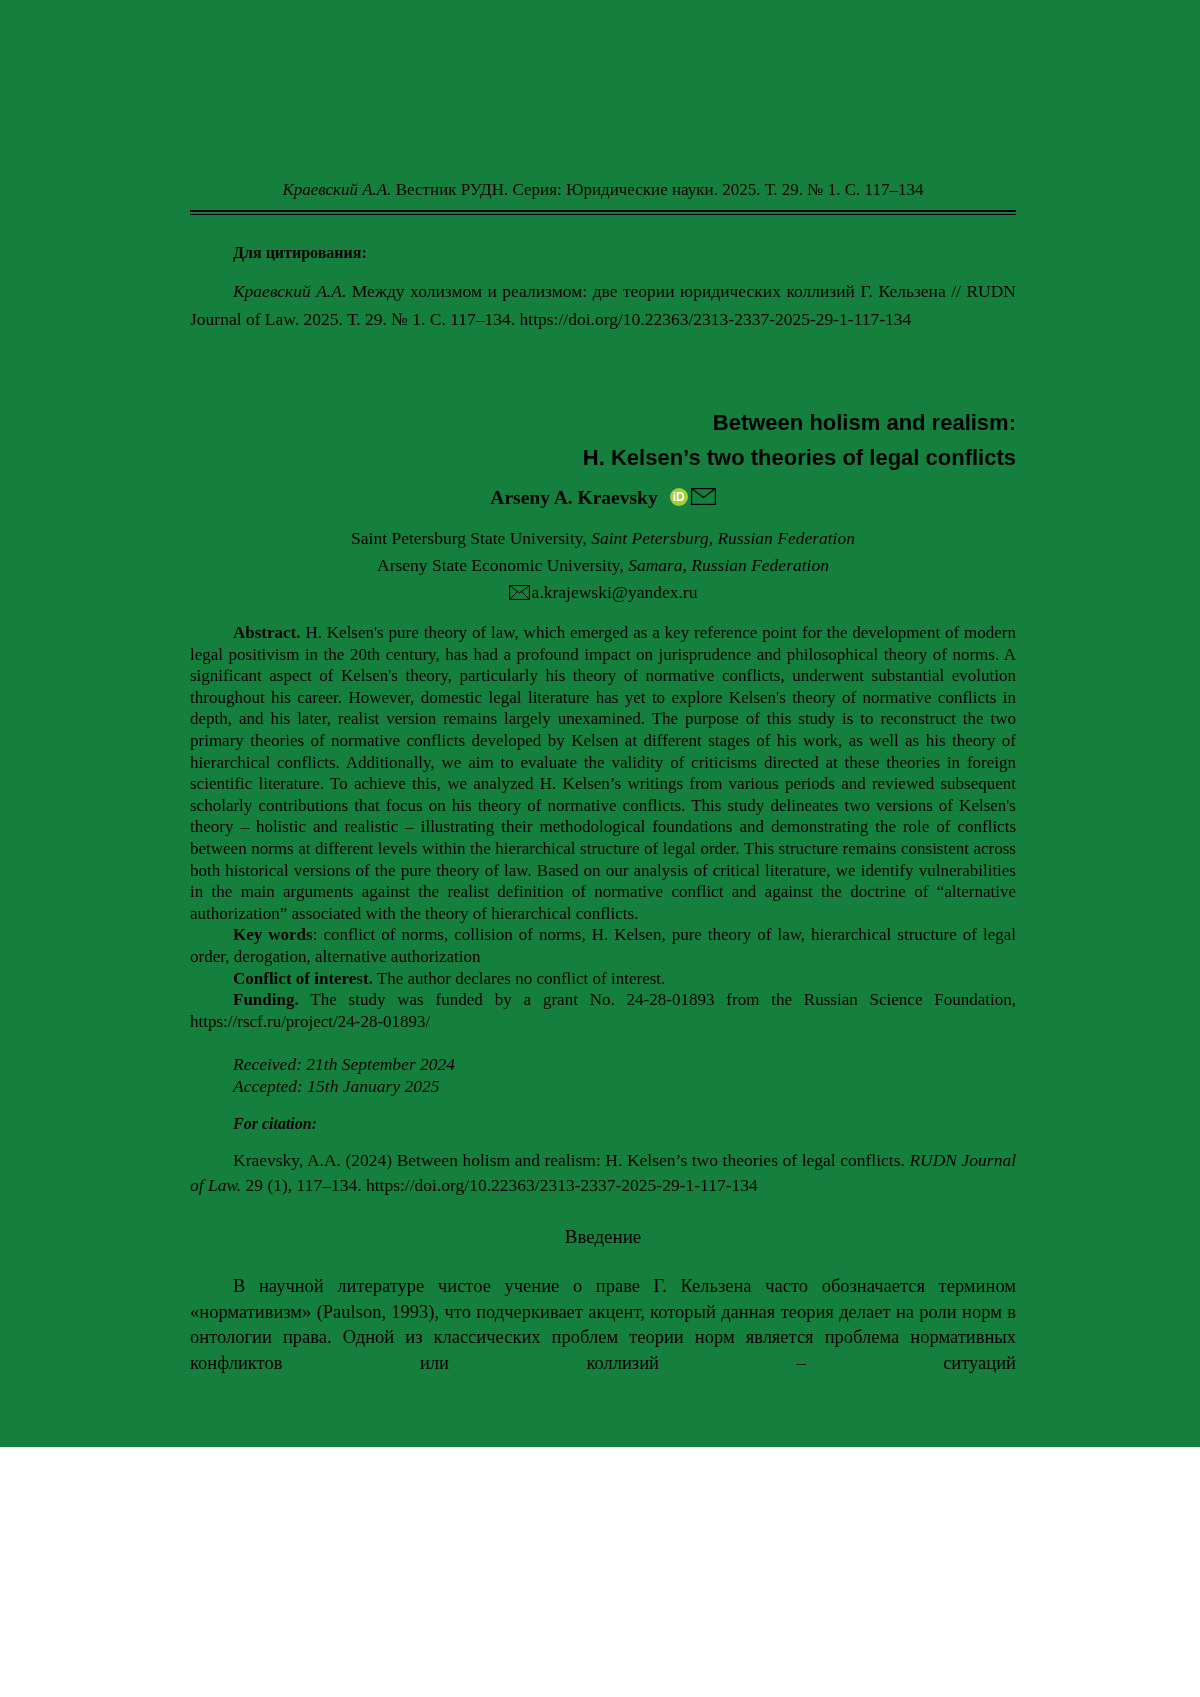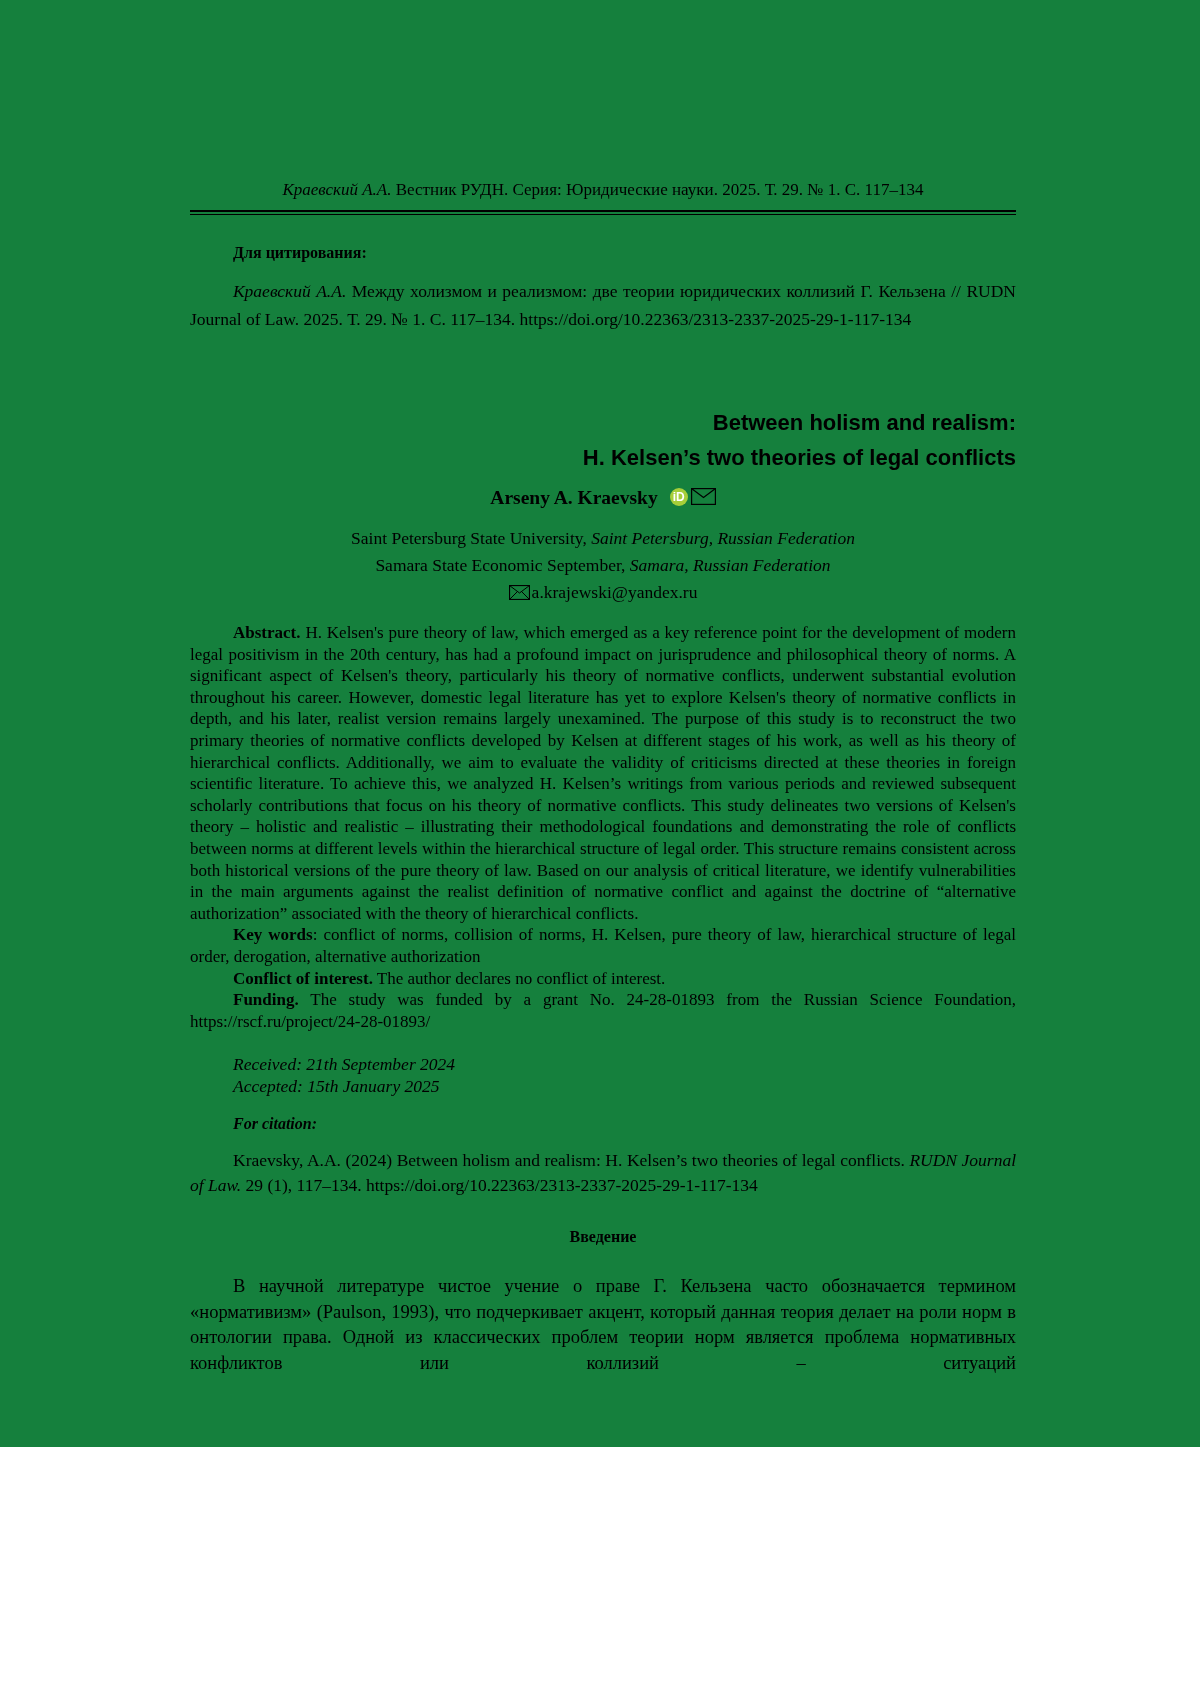--- a/index.html
+++ b/index.html
@@ -22,21 +22,21 @@
                color:#fff;font-family:"Liberation Sans",sans-serif;font-size:12px;font-weight:bold;
                line-height:18px;text-align:center;vertical-align:3px;margin-left:12px;}
   .env-svg{vertical-align:-1px;margin-left:3px;}
   .affil{margin-top:14px;text-align:center;font-size:17.5px;line-height:27px;}
   .email-line svg{vertical-align:-2px;margin-right:2px;}
 
   .body-par{margin:0;font-size:17px;line-height:21.6px;text-align:justify;text-indent:43px;}
   .abstract{margin-top:16px;}
   .dates{margin-top:21px;padding-left:43px;font-size:17.5px;line-height:22px;font-style:italic;}
   .cite-en{margin:13px 0 16px 0;font-size:17.5px;line-height:25px;text-align:justify;text-indent:43px;}
-  .section-heading{margin:27px 0 0 0;text-align:center;font-size:16px;line-height:24px;font-weight:bold;}
+  .section-heading{margin:27px 0 0 0;text-align:center;font-size:19px;line-height:24px;font-weight:normal;}
   .intro-par{margin:25px 0 0 0;font-size:18.5px;line-height:25.5px;text-align:justify;
              text-align-last:justify;text-indent:43px;}
   .footer{position:absolute;left:177px;right:184px;top:1477px;display:flex;
           justify-content:space-between;font-size:17.5px;line-height:22px;}
 </style>
 </head>
 <body>
 
 <div class="page">
   <div class="content">
@@ -49,21 +49,21 @@
 
     <h1 class="title"><span>Between holism and realism:</span><br><span>H. Kelsen’s two theories of legal conflicts</span></h1>
 
     <div class="author-line"><span>Arseny A. Kraevsky</span><span class="orcid-badge" style="background:#A6CE39;">iD</span><svg class="env-svg" width="25" height="17" viewBox="0 0 25 17">
           <rect x="0.5" y="0.5" width="24" height="16" fill="none" stroke="#000" stroke-width="1.4"></rect>
           <path d="M0.5,0.5 L12.5,9.5 L24.5,0.5" fill="none" stroke="#000" stroke-width="1.2"></path>
         </svg></div>
 
     <div class="affil">
       <div><span>Saint Petersburg State University, </span><span class="i">Saint Petersburg, Russian Federation</span></div>
-      <div><span>Samara State Economic September, </span><span class="i">Samara, Russian Federation</span></div>
+      <div><span>Arseny State Economic University, </span><span class="i">Samara, Russian Federation</span></div>
       <div class="email-line"><svg width="21" height="15" viewBox="0 0 21 15">
             <rect x="0.5" y="0.5" width="20" height="14" fill="none" stroke="#000" stroke-width="1.2"></rect>
             <path d="M0.5,0.5 L10.5,8 L20.5,0.5 M0.5,14.5 L8,7 M20.5,14.5 L13,7" fill="none" stroke="#000" stroke-width="1"></path>
           </svg><span>a.krajewski@yandex.ru</span></div>
     </div>
 
     <p class="body-par abstract"><span class="b">Abstract.</span><span> H. Kelsen's pure theory of law, which emerged as a key reference point for the development of modern legal positivism in the 20th century, has had a profound impact on jurisprudence and philosophical theory of norms. A significant aspect of Kelsen's theory, particularly his theory of normative conflicts, underwent substantial evolution throughout his career. However, domestic legal literature has yet to explore Kelsen's theory of normative conflicts in depth, and his later, realist version remains largely unexamined. The purpose of this study is to reconstruct the two primary theories of normative conflicts developed by Kelsen at different stages of his work, as well as his theory of hierarchical conflicts. Additionally, we aim to evaluate the validity of criticisms directed at these theories in foreign scientific literature. To achieve this, we analyzed H. Kelsen’s writings from various periods and reviewed subsequent scholarly contributions that focus on his theory of normative conflicts. This study delineates two versions of Kelsen's theory – holistic and realistic – illustrating their methodological foundations and demonstrating the role of conflicts between norms at different levels within the hierarchical structure of legal order. This structure remains consistent across both historical versions of the pure theory of law. Based on our analysis of critical literature, we identify vulnerabilities in the main arguments against the realist definition of normative conflict and against the doctrine of “alternative authorization” associated with the theory of hierarchical conflicts.</span></p>
 
     <p class="body-par"><span class="b">Key words</span><span>: conflict of norms, collision of norms, H. Kelsen, pure theory of law, hierarchical structure of legal order, derogation, alternative authorization</span></p>
 

